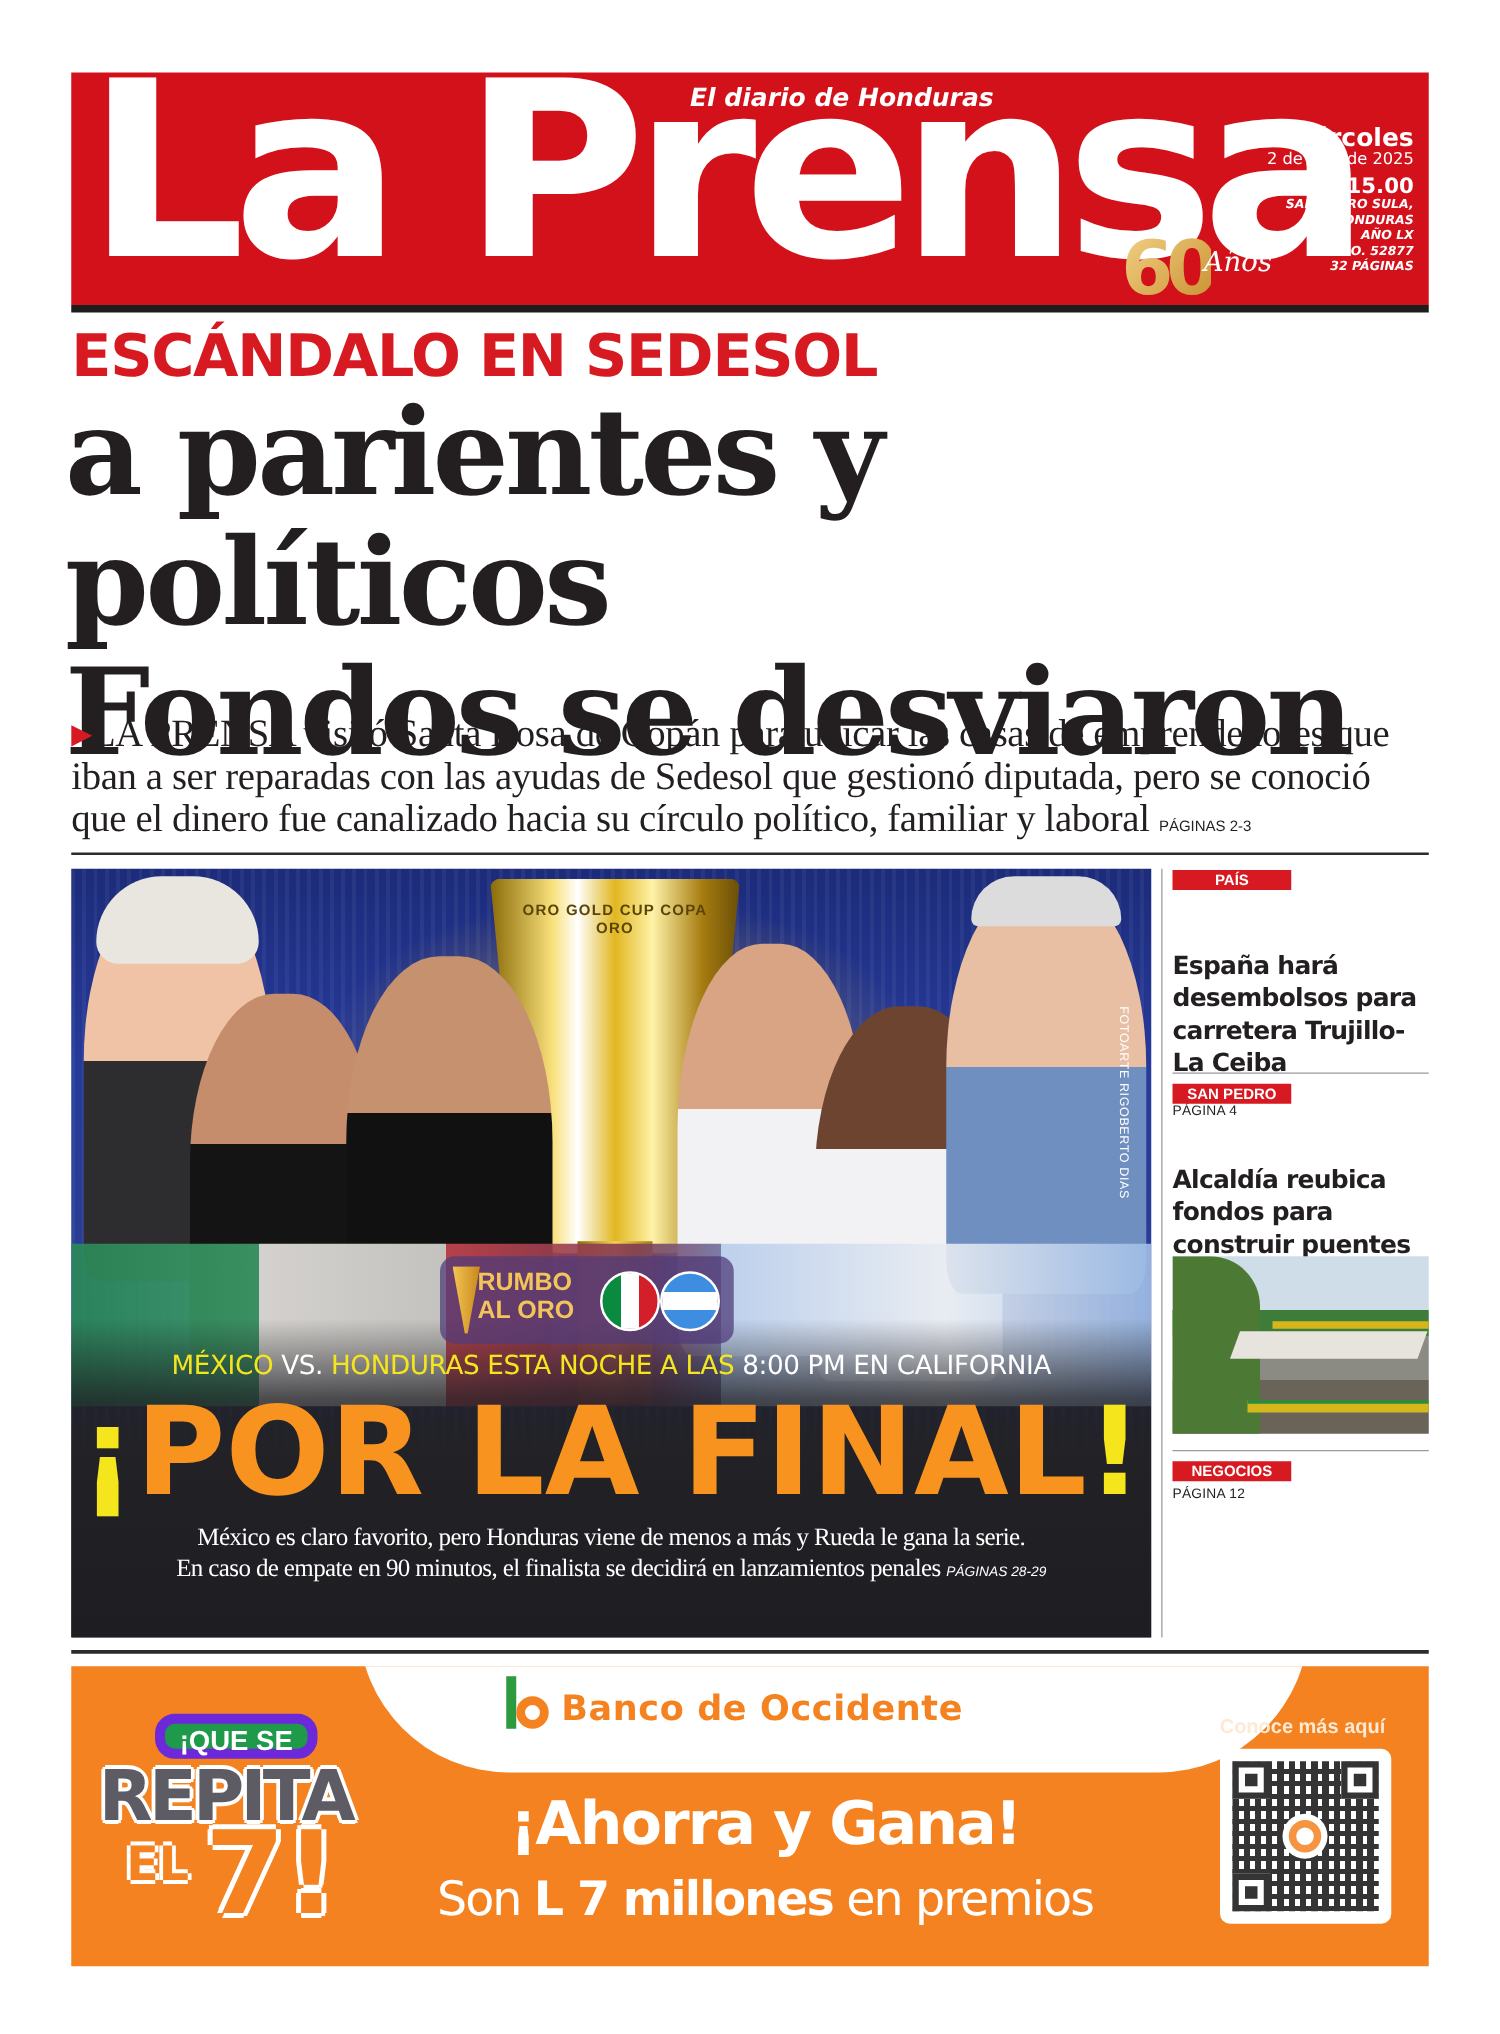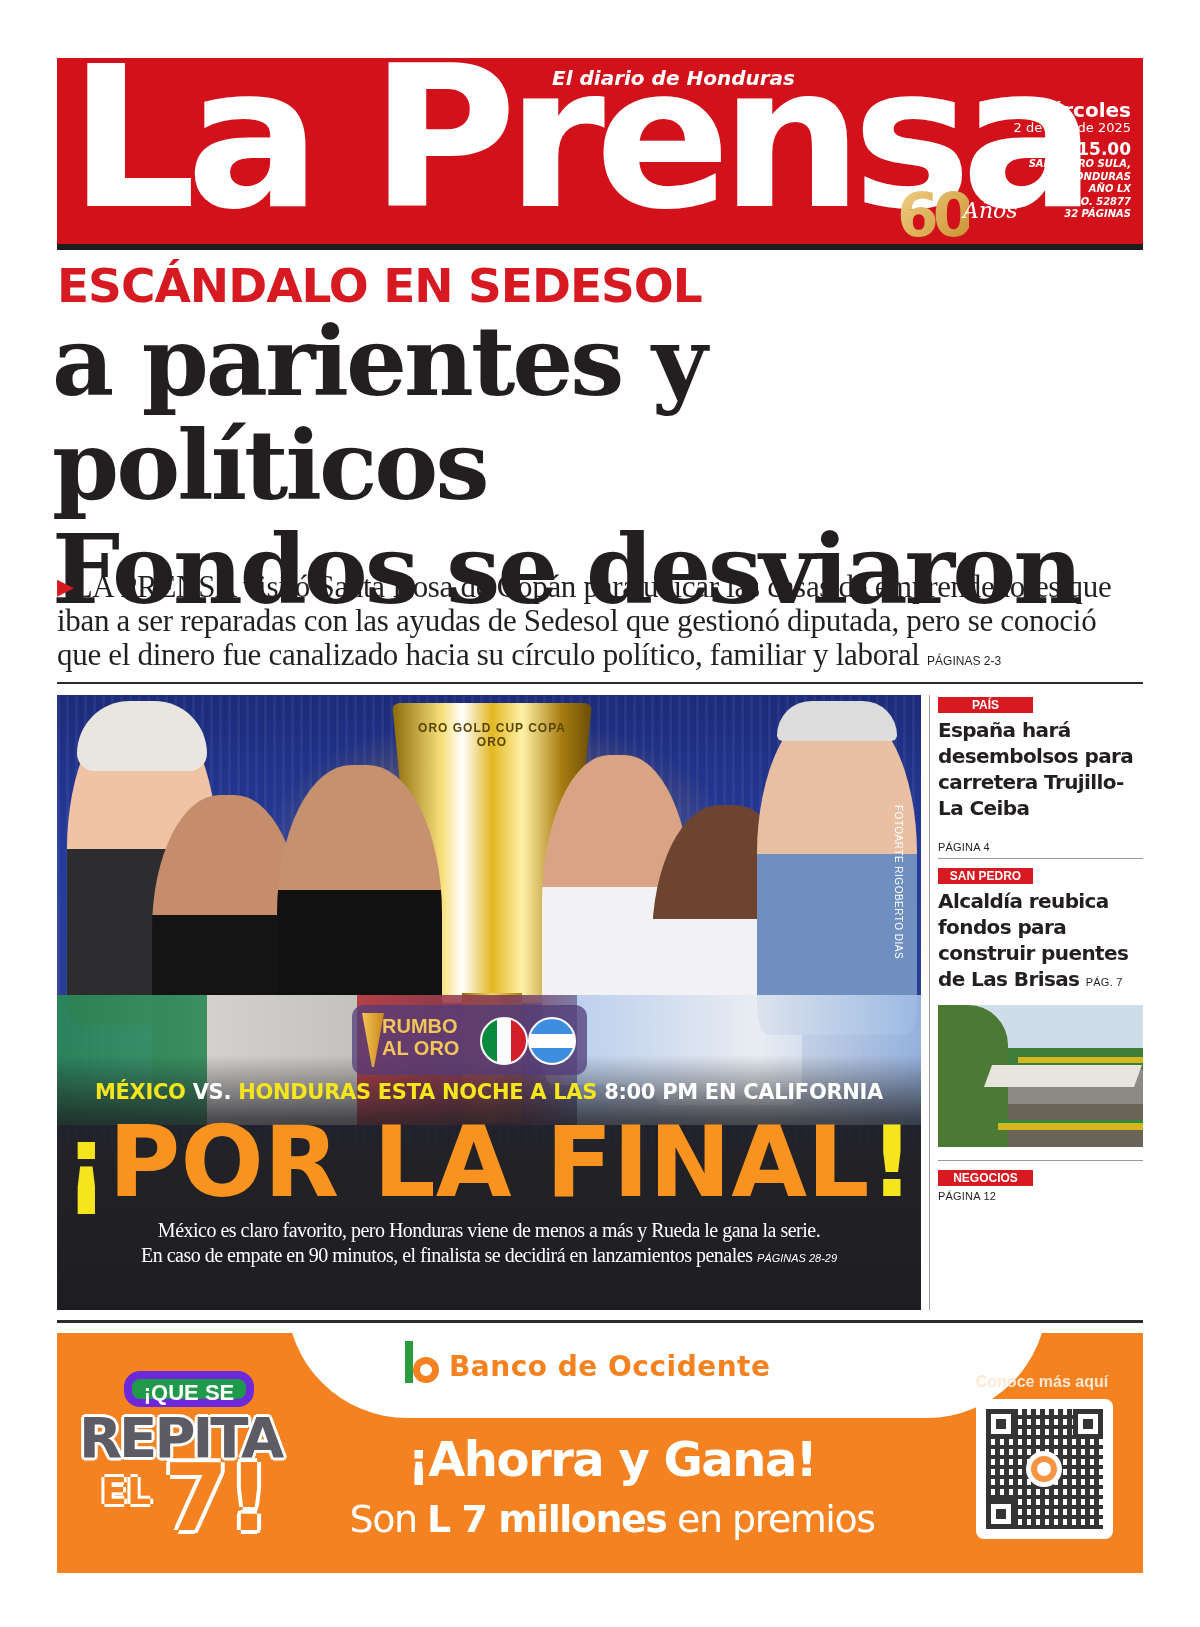--- a/index.html
+++ b/index.html
@@ -127,21 +127,21 @@
       background: rgba(80,60,120,0.75); border-radius: 12px;
     }
     .badge-cup { position: absolute; left: 10px; top: 8px; width: 22px; height: 54px;
       background: linear-gradient(90deg, #f3c554, #c9881b); clip-path: polygon(0 0, 100% 0, 55% 100%, 45% 100%); }
     .badge-text { position: absolute; left: 30px; top: 10px; color: #f2c45a; font-weight: bold; font-size: 20px; line-height: 22px; }
     .flag-ball { position: absolute; top: 12px; width: 48px; height: 48px; border-radius: 50%; border: 2px solid #fff; }
     .fb-mx { left: 128px; background: linear-gradient(90deg, #0a8a3f 0 33%, #ffffff 33% 66%, #d31f2a 66%); }
     .fb-hn { left: 176px; background: linear-gradient(180deg, #3d8de0 0 33%, #ffffff 33% 66%, #3d8de0 66%); }
     .matchline {
       position: absolute; left: 0; top: 385px; width: 864px; text-align: center;
-      font-family: "DejaVu Sans", sans-serif; font-weight: bold; font-size: 21px; color: #f5e51d;
+      font-family: "DejaVu Sans", sans-serif; font-weight: normal; font-size: 21px; color: #f5e51d;
       letter-spacing: -0.3px;
     }
     .matchline .w { color: #ffffff; }
     .final {
       position: absolute; left: 0; top: 412px; width: 864px; text-align: center;
       font-family: "DejaVu Sans", sans-serif; font-weight: bold; font-size: 98px; color: #f7931e;
       letter-spacing: 0; line-height: 110px;
     }
     .final .excl { color: #f5e51d; }
     .feature-body {
@@ -154,21 +154,21 @@
     .vrule { position: absolute; left: 929px; top: 695px; width: 1px; height: 615px; background: #9a9a9a; }
 
     
     .brief { position: absolute; left: 938px; width: 205px; }
     .tag {
       display: inline-block; background: #d71a21; color: #fff; font-weight: bold; font-size: 12px;
       width: 95px; text-align: center; padding: 1px 0; margin-bottom: 4px;
     }
     .brief-title {
       font-family: "DejaVu Sans", sans-serif; font-weight: bold; font-size: 20px; line-height: 26px;
-      color: #231f20; letter-spacing: -0.6px;
+      color: #231f20; letter-spacing: -0.6px; margin-top: 43px;
     }
     .brief-page { font-size: 11px; color: #231f20; margin-top: 20px; letter-spacing: 0.2px; }
     .brief-page-inline { font-family: "Liberation Sans", sans-serif; font-size: 11px; font-weight: normal; letter-spacing: 0.2px; }
     .brief-rule { position: absolute; left: 938px; width: 205px; height: 1px; background: #9a9a9a; }
     .bridge-photo {
       position: absolute; left: 938px; top: 1005px; width: 205px; height: 142px; overflow: hidden;
       background: linear-gradient(180deg, #cfdde8 0 30%, #3e7c3a 30% 45%, #8b8b83 45% 70%, #6a6357 70%);
     }
     .bridge-trees { position: absolute; left: 0; top: 0; width: 70px; height: 142px; background: #4c7a35; border-radius: 0 40px 0 0; }
     .bridge-deck { position: absolute; left: 50px; top: 60px; width: 150px; height: 22px; background: #e7e4dd; transform: skewX(-20deg); }

